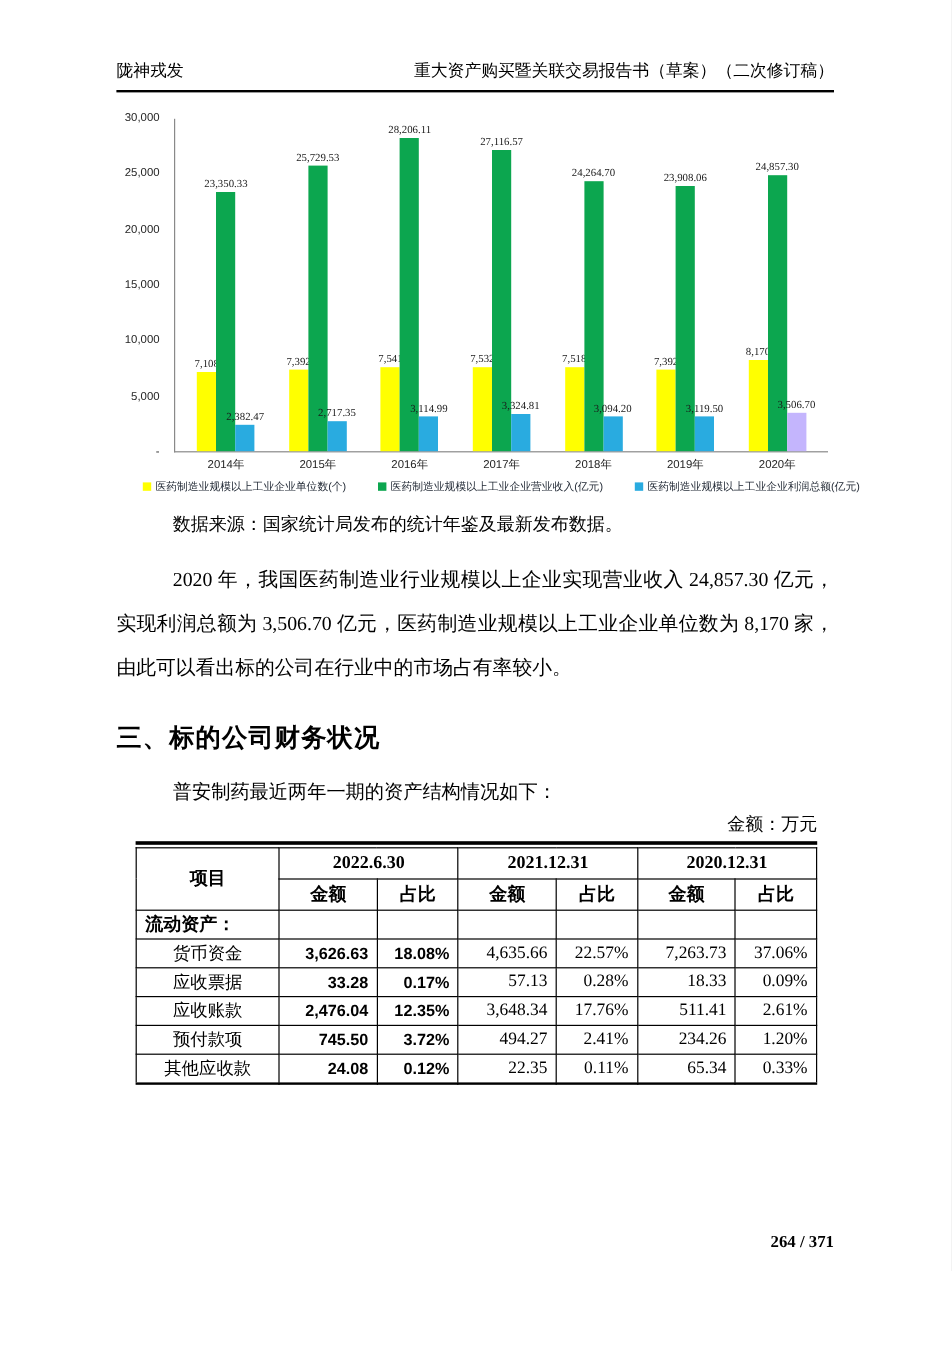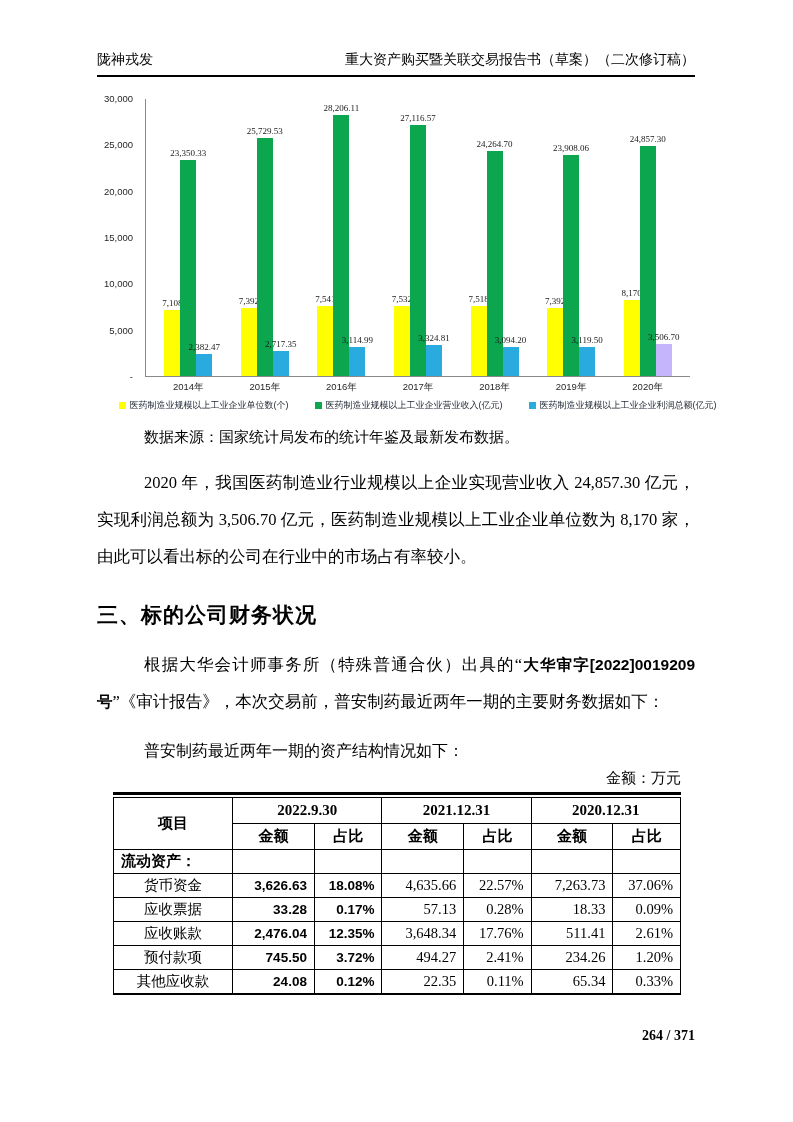--- a/index.html
+++ b/index.html
@@ -206,42 +206,41 @@
           </div>
         </div>
     </div>
 
     <p class="source-note">数据来源：国家统计局发布的统计年鉴及最新发布数据。</p>
 
     <p class="para">2020 年，我国医药制造业行业规模以上企业实现营业收入 24,857.30 亿元，实现利润总额为 3,506.70 亿元，医药制造业规模以上工业企业单位数为 8,170 家，由此可以看出标的公司在行业中的市场占有率较小。</p>
 
     <h1 class="h1">三、标的公司财务状况</h1>
 
-    <p class="para"><span>根据大华会计师事务所（特殊普通合伙）出具的“</span><span class="seg-bold">大华审字[2022]0019209 号</span><span>”《审计报告》，本次交易前，普安制药最近两年一期的主要财务数据如下：</span></p>
 
 
     <p class="intro">普安制药最近两年一期的资产结构情况如下：</p>
 
     <div class="unit-note">金额：万元</div>
 
     <div class="table-top-rule"></div>
     <table class="fin">
       <colgroup>
         <col style="width:21%">
         <col style="width:14.4%">
           <col style="width:11.9%">
         <col style="width:14.4%">
           <col style="width:11.9%">
         <col style="width:14.4%">
           <col style="width:11.9%">
       </colgroup>
       <tbody>
           <tr>
         <th rowspan="2">项目</th>
-        <th colspan="2">2022.9.30</th>
+        <th colspan="2">2022.6.30</th>
         <th colspan="2">2021.12.31</th>
         <th colspan="2">2020.12.31</th>
       </tr>
       <tr class="hdr2">
         <th>金额</th>
         <th>占比</th>
         <th>金额</th>
         <th>占比</th>
         <th>金额</th>
         <th>占比</th>

